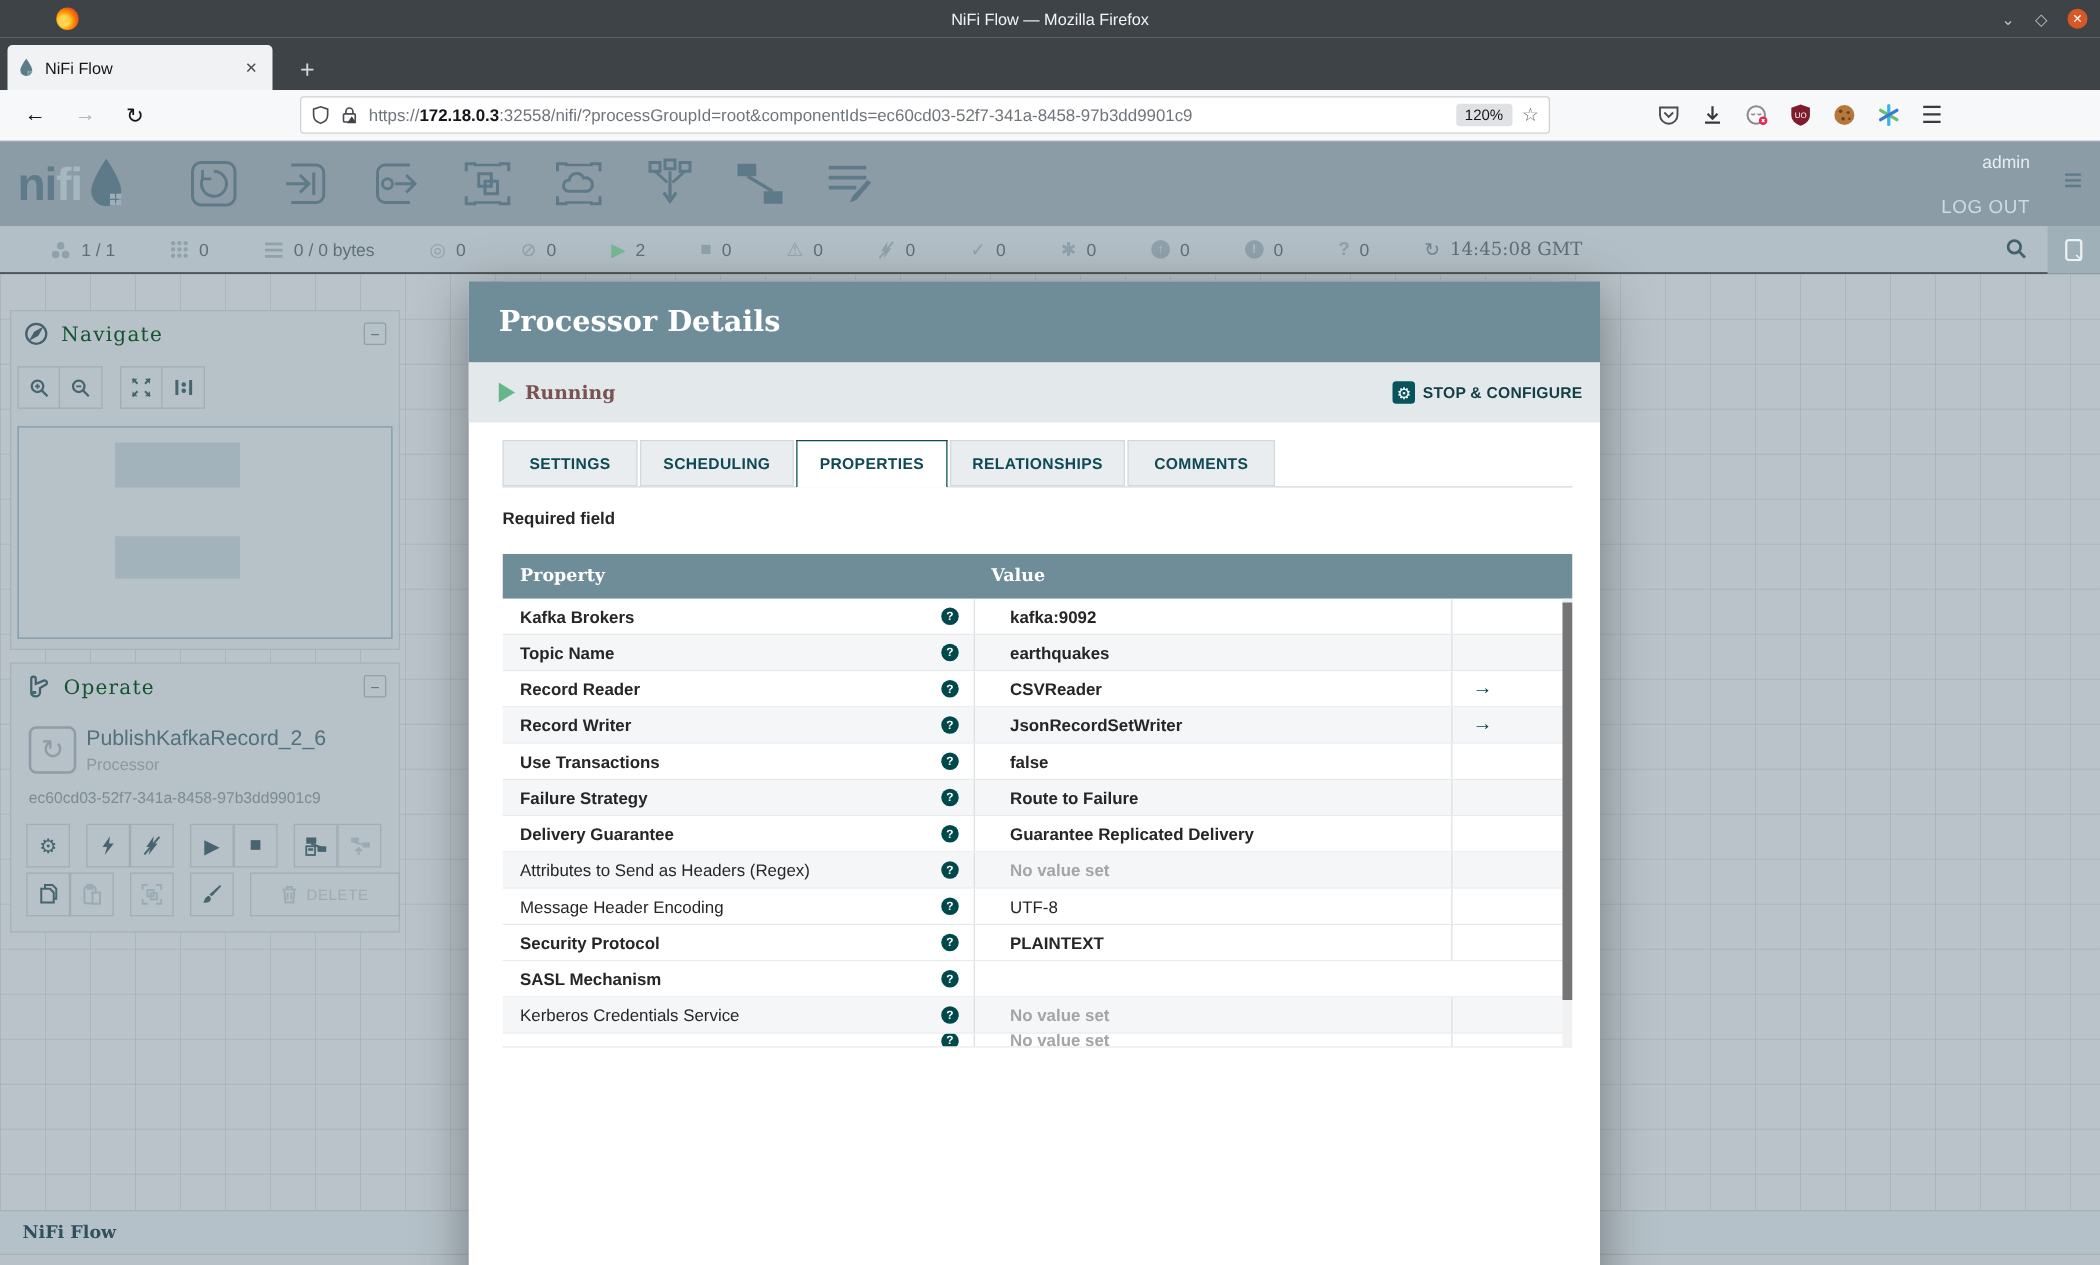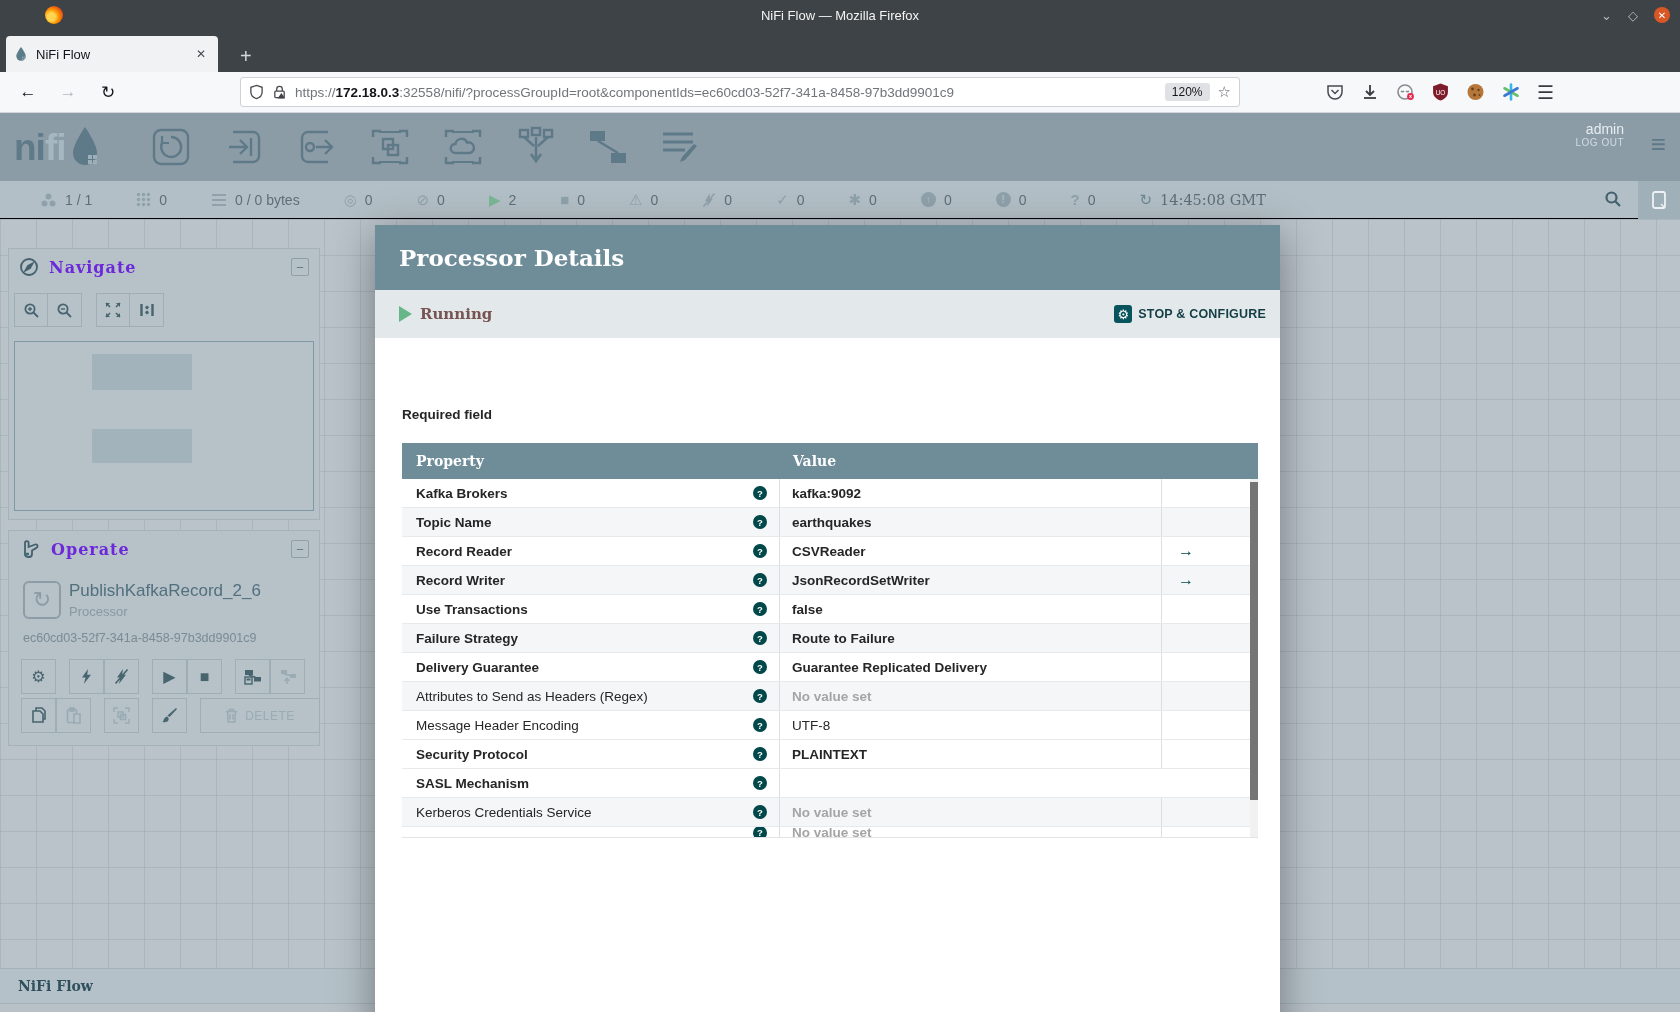--- a/index.html
+++ b/index.html
@@ -42,21 +42,21 @@
   
   .app { position:absolute; left:0; top:113px; width:1680px; height:899px; }
   .nifi-header { position:absolute; left:0; top:0; width:100%; height:68px; background:#8c9ca6; display:flex; align-items:center; }
   .nifi-logo { display:flex; align-items:flex-end; margin-left:14px; }
   .logo-ni { font-size:37px; font-weight:bold; color:#5f7b89; letter-spacing:-1px; }
   .logo-fi { font-size:37px; font-weight:bold; color:#a5b7c0; letter-spacing:-1px; }
   .comp-icons { display:flex; align-items:center; gap:31px; margin-left:48px; color:#5e7a88; }
   .comp-icons svg { display:block; }
   .nifi-header-right { position:absolute; right:56px; top:8px; text-align:right; }
   .nh-user { color:#e7edf0; font-size:14px; }
-  .nh-logout { color:#cfdbe1; font-size:10px; letter-spacing:0.5px; margin-top:0; }
+  .nh-logout { color:#cfdbe1; font-size:15px; letter-spacing:0.5px; margin-top:20px; }
   .nifi-burger { position:absolute; right:14px; top:18px; color:#5e7a88; font-size:26px; font-weight:bold; line-height:1; }
 
   .nifi-status { position:absolute; left:0; top:68px; width:100%; height:38px; background:#b3bfc6; border-bottom:1px solid #000000;
                  display:flex; align-items:center; font-size:14px; color:#5e6f79;padding-left:20px; }
   .sb-item { display:flex; align-items:center; gap:8px; margin-left:44px; }
   .sb-item:first-child { margin-left:20px; }
   .sb-icon { color:#8fa1ab; font-size:15px; display:inline-flex; align-items:center; }
   .sb-icon.green { color:#79b795; }
   .sb-circle { width:15px; height:15px; border-radius:50%; background:#8fa1ab; color:#b3bfc6; font-size:10px; font-weight:bold;
                display:inline-flex; align-items:center; justify-content:center; }
@@ -70,21 +70,21 @@
                              linear-gradient(90deg, rgba(125,145,155,.25) 1px, transparent 1px);
             background-size:36px 36px; }
   .nifi-footer { position:absolute; left:0; top:855px; width:100%; height:36px; background:#b5c1c8;
                  border-top:1px solid #a6b2b9; border-bottom:1px solid #a6b2b9; display:flex; align-items:center; }
   .breadcrumb { margin-left:18px; font-family:"DejaVu Serif", serif; font-size:14px; font-weight:bold; color:#30505e; }
   .below-footer { position:absolute; left:0; top:891px; width:100%; height:8px; background:#b7c1c7; }
 
   
   .panel { position:absolute; left:8px; width:312px; background:#b6c1c8; border:1px solid #a6b2ba; }
   .panel-head { display:flex; align-items:center; height:36px; padding:0 10px; color:#44606d; }
-  .panel-title { font-family:"DejaVu Serif", serif; font-size:16px; letter-spacing:1px; margin-left:10px; color:#6d28d9;font-weight:bold; }
+  .panel-title { font-family:"DejaVu Serif", serif; font-size:16px; letter-spacing:1px; margin-left:10px; color:#14532d; }
   .panel-min { margin-left:auto; width:18px; height:18px; border:1px solid #8fa0a9; border-radius:2px; color:#627984;
                display:flex; align-items:center; justify-content:center; font-size:13px; line-height:1; }
   .navigate { top:135px; height:272px; }
   .nav-tools { display:flex; margin:8px 0 0 5px; }
   .tool-btn { width:34px; height:34px; border:1px solid #9fadb6; display:flex; align-items:center; justify-content:center; color:#48646f; }
   .tool-btn + .tool-btn { border-left:none; }
   .tool-gap { width:14px; }
   .minimap { position:absolute; left:5px; top:92px; width:300px; height:170px; border:1px solid #7f98a5; }
   .mini-box { position:absolute; background:#a3b3bc; }
 
@@ -130,21 +130,21 @@
   .th-val { width:382px; padding-left:14px; }
   .trow { display:flex; height:29px; align-items:center; font-size:13.5px; color:#262626; border-bottom:1px solid #e7eaec;
           background:#fff; }
   .trow.alt { background:#f5f6f8; }
   .trow.partial { height:11px; overflow:hidden; border-bottom:none; }
   .tp { width:377px; display:flex; align-items:center; padding-left:14px; height:100%; }
   .tp .pname { flex:1; }
   .trow.required .pname, .trow.required .vtext { font-weight:bold; }
   .help { width:14px; height:14px; border-radius:50%; background:#004849; color:#fff; font-size:9.5px; font-weight:bold;
           display:flex; align-items:center; justify-content:center; margin-right:12px; }
-  .tv { width:382px; padding-left:12px; height:100%; display:flex; align-items:center; border-left:1px solid #dcdfe1; }
+  .tv { width:382px; padding-left:28px; height:100%; display:flex; align-items:center; border-left:1px solid #dcdfe1; }
   .trow .tv.noval .vtext { color:#a5a5a5; font-weight:bold; }
   .tg { flex:1; height:100%; display:flex; align-items:center; border-left:1px solid #dcdfe1; padding-left:16px; }
   .goto { color:#004849; font-size:16px; font-weight:bold; }
   .vscroll { position:absolute; right:0; top:36px; width:8px; height:359px; background:#f1f1f1; }
   .vthumb { position:absolute; left:0; top:3px; width:8px; height:318px; background:#757575; }
 
   .ok-btn { position:absolute; right:0; bottom:0; width:122px; height:50px; background:#6f8d99; color:#fff;
             font-size:13.5px; font-weight:bold; display:flex; align-items:center; justify-content:center; letter-spacing:0.5px; }
 </style>
 </head>
@@ -582,20 +582,27 @@
     </div>
     <div class="dlg-status">
       <span class="run-tri"></span>
       <span class="run-label">Running</span>
       <span class="dlg-action">
         <span class="action-gear">⚙</span>
         <span class="action-label">STOP &amp; CONFIGURE</span>
       </span>
     </div>
 
+    <div class="dlg-tabs">
+      <span class="dtab" style="width:108px">SETTINGS</span>
+      <span class="dtab" style="width:123px">SCHEDULING</span>
+      <span class="dtab active" style="width:121px">PROPERTIES</span>
+      <span class="dtab" style="width:140px">RELATIONSHIPS</span>
+      <span class="dtab" style="width:118px">COMMENTS</span>
+    </div>
 
     <div class="req-note">Required field</div>
 
     <div class="ptable">
       <div class="thead">
         <span class="th-prop">Property</span>
         <span class="th-val">Value</span>
       </div>
 
       <div class="trow required">

